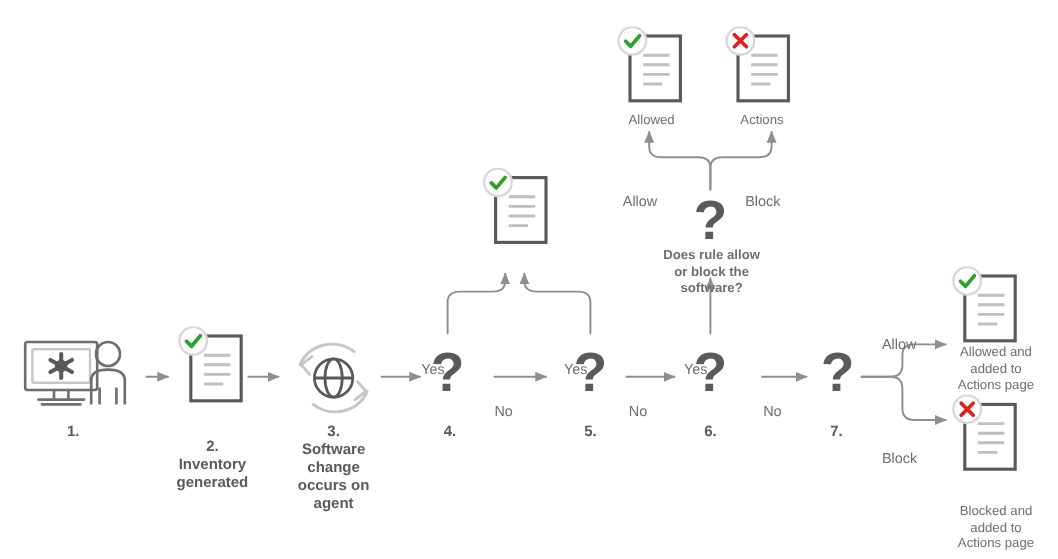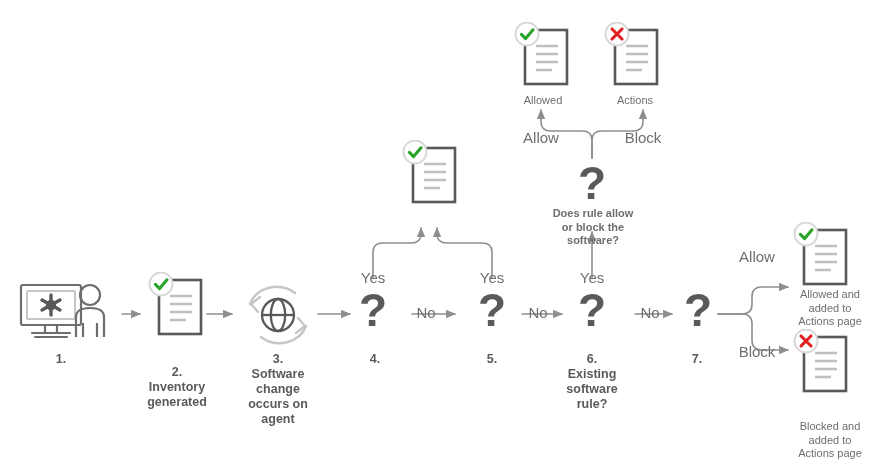--- a/index.html
+++ b/index.html
@@ -9,22 +9,22 @@
   .node{position:absolute;}
   .step-label{
     position:absolute;text-align:center;font-weight:bold;color:#5a5a5a;
     font-size:12.5px;line-height:15px;letter-spacing:0px;
   }
   .cap-label{
     position:absolute;text-align:center;color:#6e6e6e;
     font-size:11px;line-height:13.5px;font-weight:normal;
   }
   .edge-label{
-    position:absolute;text-align:center;color:#6e6e6e;
-    font-size:15px;line-height:12px;font-weight:normal;white-space:nowrap;
+    position:absolute;text-align:left;color:#6e6e6e;
+    font-size:12px;line-height:12px;font-weight:normal;white-space:nowrap;margin-top:30px;
   }
   .qmark{
     position:absolute;color:#5a5a5a;font-weight:bold;
     font-family:"Liberation Sans", sans-serif;
     font-size:46px;line-height:46px;text-align:center;
   }
 </style>
 </head>
 <body>
 
@@ -165,21 +165,20 @@
         <path d="M9.4,12.4 L13.6,16.6 L21,7.8" fill="none" stroke="#29a329" stroke-width="3.1" stroke-linecap="round" stroke-linejoin="round"></path>
       </g>
     </svg>
   </div>
 
   <div class="qmark" style="left:572px;top:287px;width:40px;">?</div>
   <div class="edge-label" style="left:570px;top:272px;width:44px;">Yes</div>
   <div class="edge-label" style="left:636px;top:307px;width:28px;">No</div>
   <div class="step-label" style="left:545px;top:352px;width:94px;">
     <div>6.</div>
-    <div class="multiline">Existing<br>software<br>rule?</div>
   </div>
 
   <div class="qmark" style="left:572px;top:160px;width:40px;">?</div>
   <div class="cap-label" style="left:537px;top:207px;width:112px;font-weight:bold;">Does rule allow<br>or block the<br>software?</div>
   <div class="edge-label" style="left:519px;top:132px;width:44px;">Allow</div>
   <div class="edge-label" style="left:621px;top:132px;width:44px;">Block</div>
 
   <div class="node" style="left:512px;top:22px;">
     <svg width="62" height="72" viewBox="0 0 62 72">
       <g fill="#ffffff" stroke="#595959" stroke-width="2.6">

